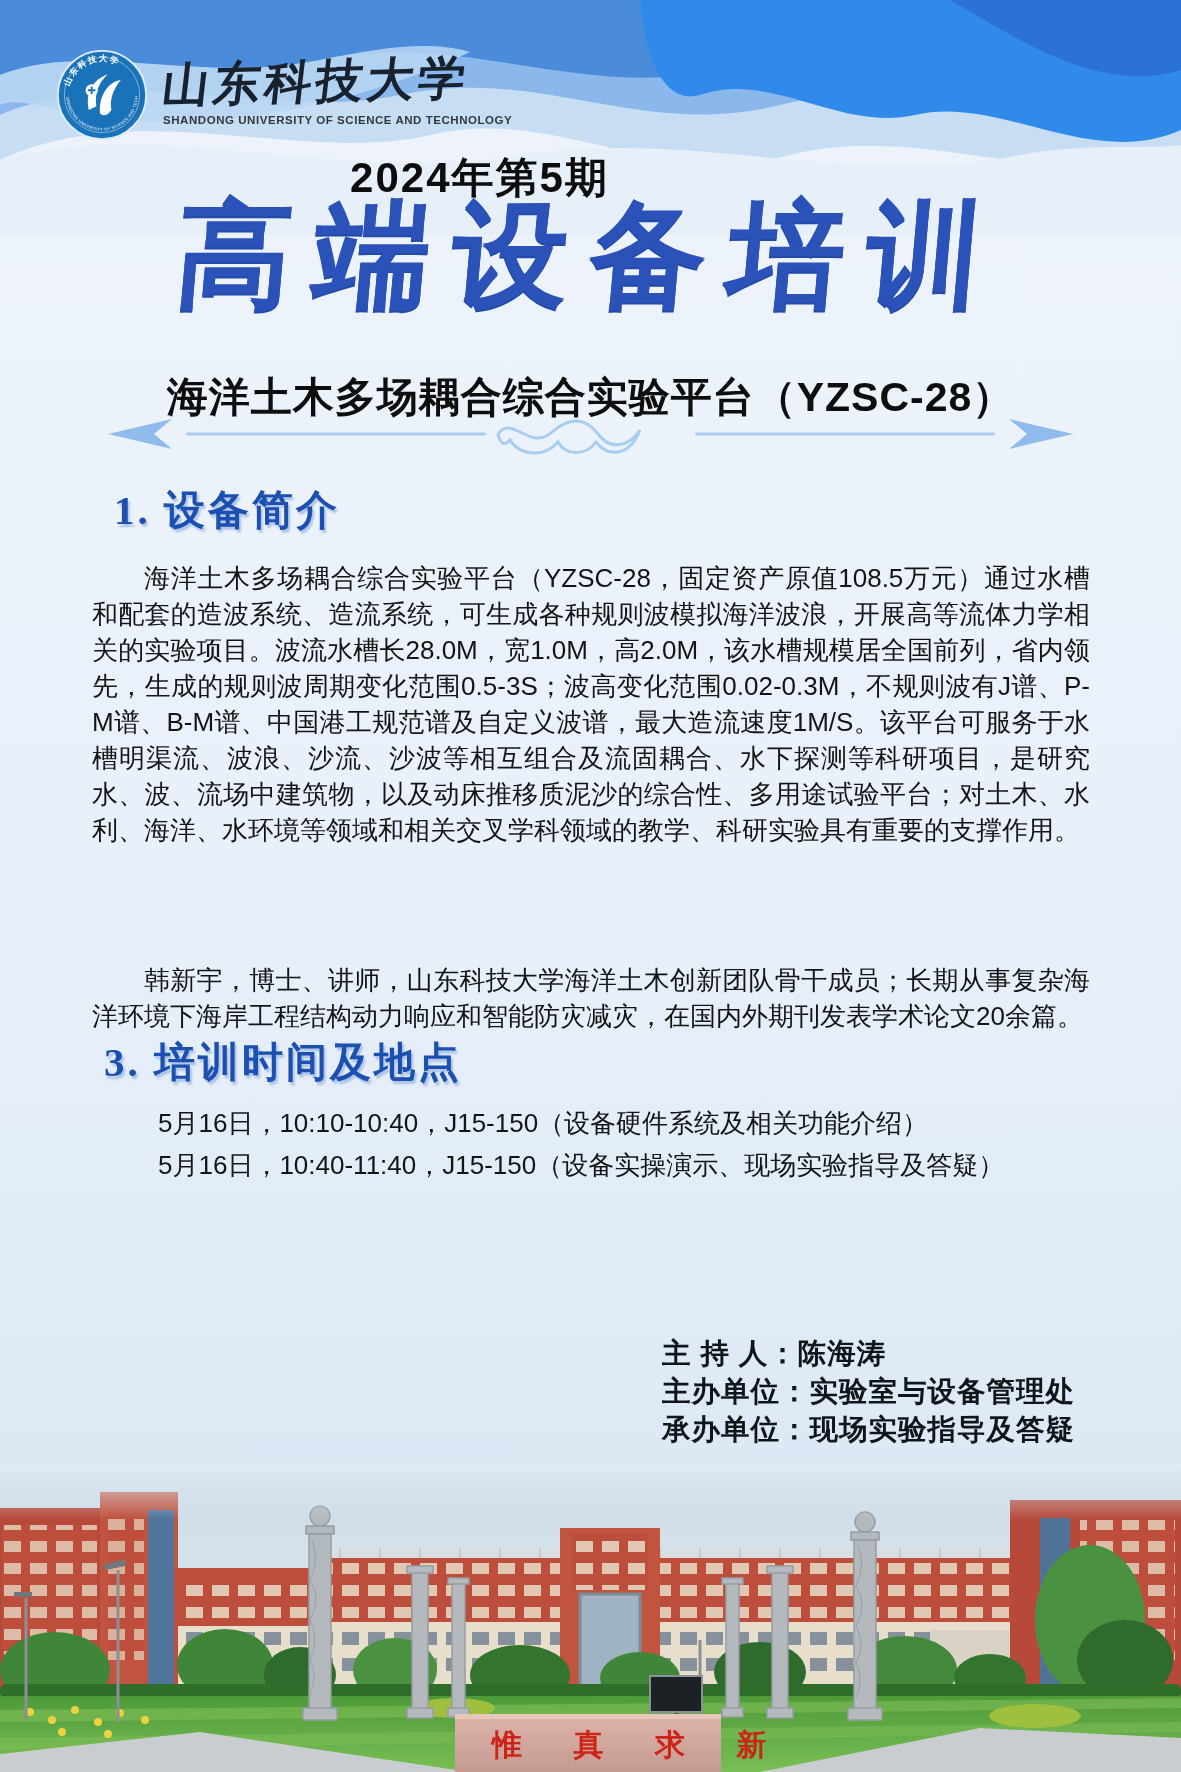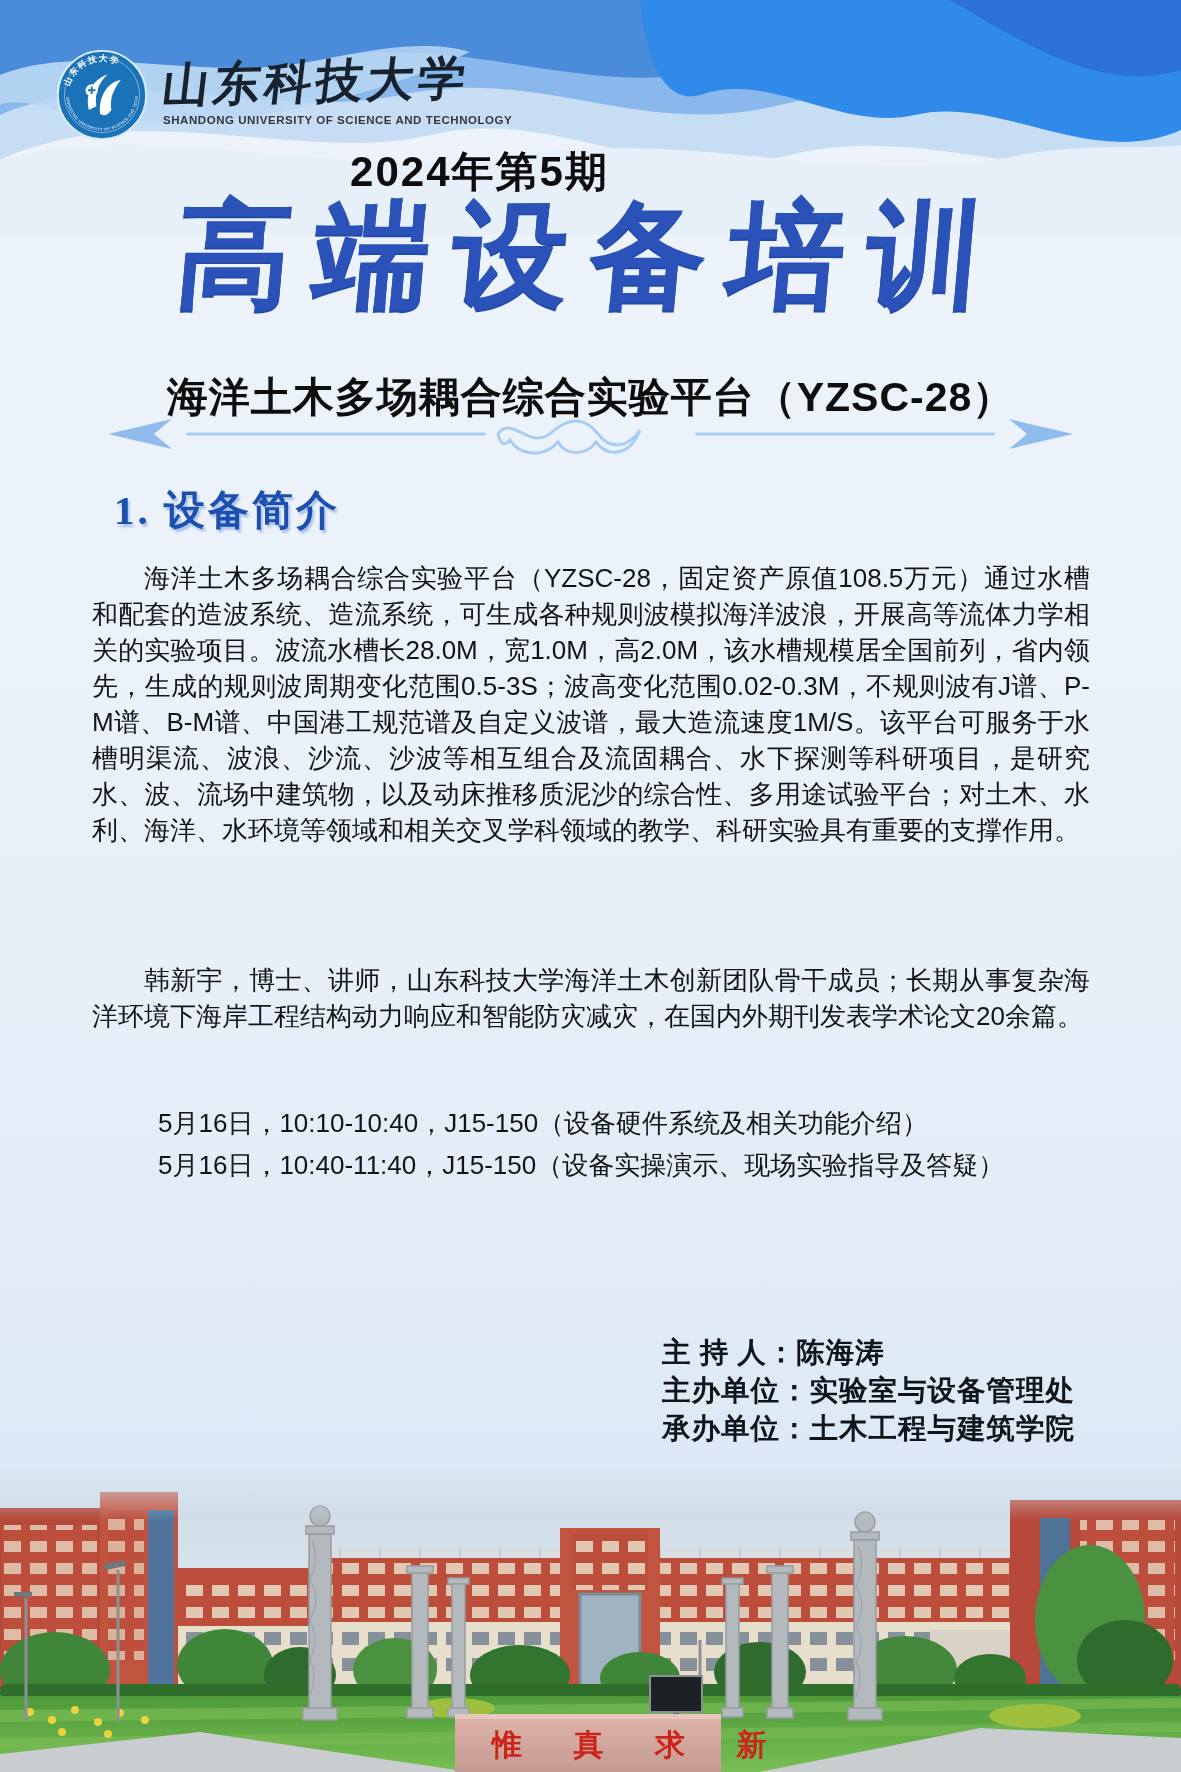--- a/index.html
+++ b/index.html
@@ -17,21 +17,21 @@
   .logo-text{margin-left:14px;padding-top:10px;}
   .logo-cn{
     font-family:"Liberation Serif", serif;
     font-size:47px;font-weight:700;color:#18222f;letter-spacing:4px;
     transform:skewX(-8deg) rotate(-1.5deg);line-height:1;
   }
   .logo-en{
     font-size:11.5px;color:#33383e;letter-spacing:.55px;margin-top:9px;font-weight:600;
   }
   
-  .issue{left:0;top:144px;width:959px;text-align:center;
+  .issue{left:0;top:150px;width:959px;text-align:center;
     font-size:42px;font-weight:800;color:#0d0d0d;letter-spacing:2px;}
   .big-title{left:0;top:196px;width:1181px;text-align:center;
     font-family:"Liberation Serif", serif;
     font-size:116px;font-weight:900;color:#2a52b8;letter-spacing:22px;
     transform:skewX(-5deg);line-height:1.05;text-shadow:0 2px 0 #224aa9;}
   .subtitle{left:0;top:370px;width:1181px;text-align:center;
     font-size:41px;font-weight:800;color:#0e0e0e;letter-spacing:1px;}
   .divider{left:100px;top:412px;width:981px;height:44px;}
   
   .sec-head{
@@ -46,21 +46,21 @@
     left:92px;width:998px;font-size:26px;color:#141414;line-height:36px;
     text-align:justify;font-weight:500;margin-top:12px;
   }
   .p1{top:548px;text-indent:2em;}
   .p2{top:950px;text-indent:2em;}
   .sched{left:106px;top:1102px;width:1020px;}
   .sched p{margin:0;padding-left:52px;font-size:26px;color:#141414;line-height:42px;font-weight:500;}
   
   .credits{left:662px;top:1334px;}
   .credit-row{
-    font-family:Liberation Serif, serif;
+    font-family:Liberation Sans, sans-serif;
     font-size:28.5px;font-weight:800;color:#111519;line-height:38px;letter-spacing:1px;
   }
   
   .photo{left:0;bottom:0;width:1181px;height:302px;}
   .photo-blend{left:0;bottom:252px;width:1181px;height:60px;
     background:linear-gradient(180deg,#dceaf6 0%,rgba(220,234,246,0) 100%);pointer-events:none;}
 </style>
 </head>
 <body>
 
@@ -111,29 +111,30 @@
     <rect x="86" y="20.5" width="300" height="3" rx="1.5" fill="#a9cdf1"></rect>
     <rect x="595" y="20.5" width="300" height="3" rx="1.5" fill="#a9cdf1"></rect>
     <path d="M398,22 C412,2 430,40 452,20 C470,4 486,6 498,22 C510,38 528,36 540,18 C530,44 508,46 496,30 C486,44 466,44 458,30 C444,46 420,44 410,28 C404,36 400,30 398,22 Z" fill="none" stroke="#a9cdf1" stroke-width="3" stroke-linecap="round"></path>
   </svg>
 
   <div class="abs sec-head h1">1. 设备简介</div>
   <div class="abs body-text p1">海洋土木多场耦合综合实验平台（YZSC-28，固定资产原值108.5万元）通过水槽和配套的造波系统、造流系统，可生成各种规则波模拟海洋波浪，开展高等流体力学相关的实验项目。波流水槽长28.0M，宽1.0M，高2.0M，该水槽规模居全国前列，省内领先，生成的规则波周期变化范围0.5-3S；波高变化范围0.02-0.3M，不规则波有J谱、P-M谱、B-M谱、中国港工规范谱及自定义波谱，最大造流速度1M/S。该平台可服务于水槽明渠流、波浪、沙流、沙波等相互组合及流固耦合、水下探测等科研项目，是研究水、波、流场中建筑物，以及动床推移质泥沙的综合性、多用途试验平台；对土木、水利、海洋、水环境等领域和相关交叉学科领域的教学、科研实验具有重要的支撑作用。</div>
 
   <div class="abs body-text p2">韩新宇，博士、讲师，山东科技大学海洋土木创新团队骨干成员；长期从事复杂海洋环境下海岸工程结构动力响应和智能防灾减灾，在国内外期刊发表学术论文20余篇。</div>
 
+  <div class="abs sec-head h3">3. 培训时间及地点</div>
   <div class="abs sched">
     <p>5月16日，10:10-10:40，J15-150（设备硬件系统及相关功能介绍）</p>
     <p>5月16日，10:40-11:40，J15-150（设备实操演示、现场实验指导及答疑）</p>
   </div>
 
   <div class="abs credits">
     <div class="credit-row"><span>主 持 人：</span><span>陈海涛</span></div>
     <div class="credit-row"><span>主办单位：</span><span>实验室与设备管理处</span></div>
-    <div class="credit-row"><span>承办单位：</span><span>土木工程与建筑学院</span></div>
+    <div class="credit-row"><span>承办单位：</span><span>现场实验指导及答疑</span></div>
   </div>
 
   <svg class="abs photo" viewBox="0 0 1181 302" preserveAspectRatio="none">
     <defs>
       <linearGradient id="sky" x1="0" y1="0" x2="0" y2="1">
         <stop offset="0" stop-color="#ccdae6"></stop>
           <stop offset="1" stop-color="#ecf3f7"></stop>
       </linearGradient>
       <linearGradient id="lawn" x1="0" y1="0" x2="0" y2="1">
         <stop offset="0" stop-color="#4e9a39"></stop>

